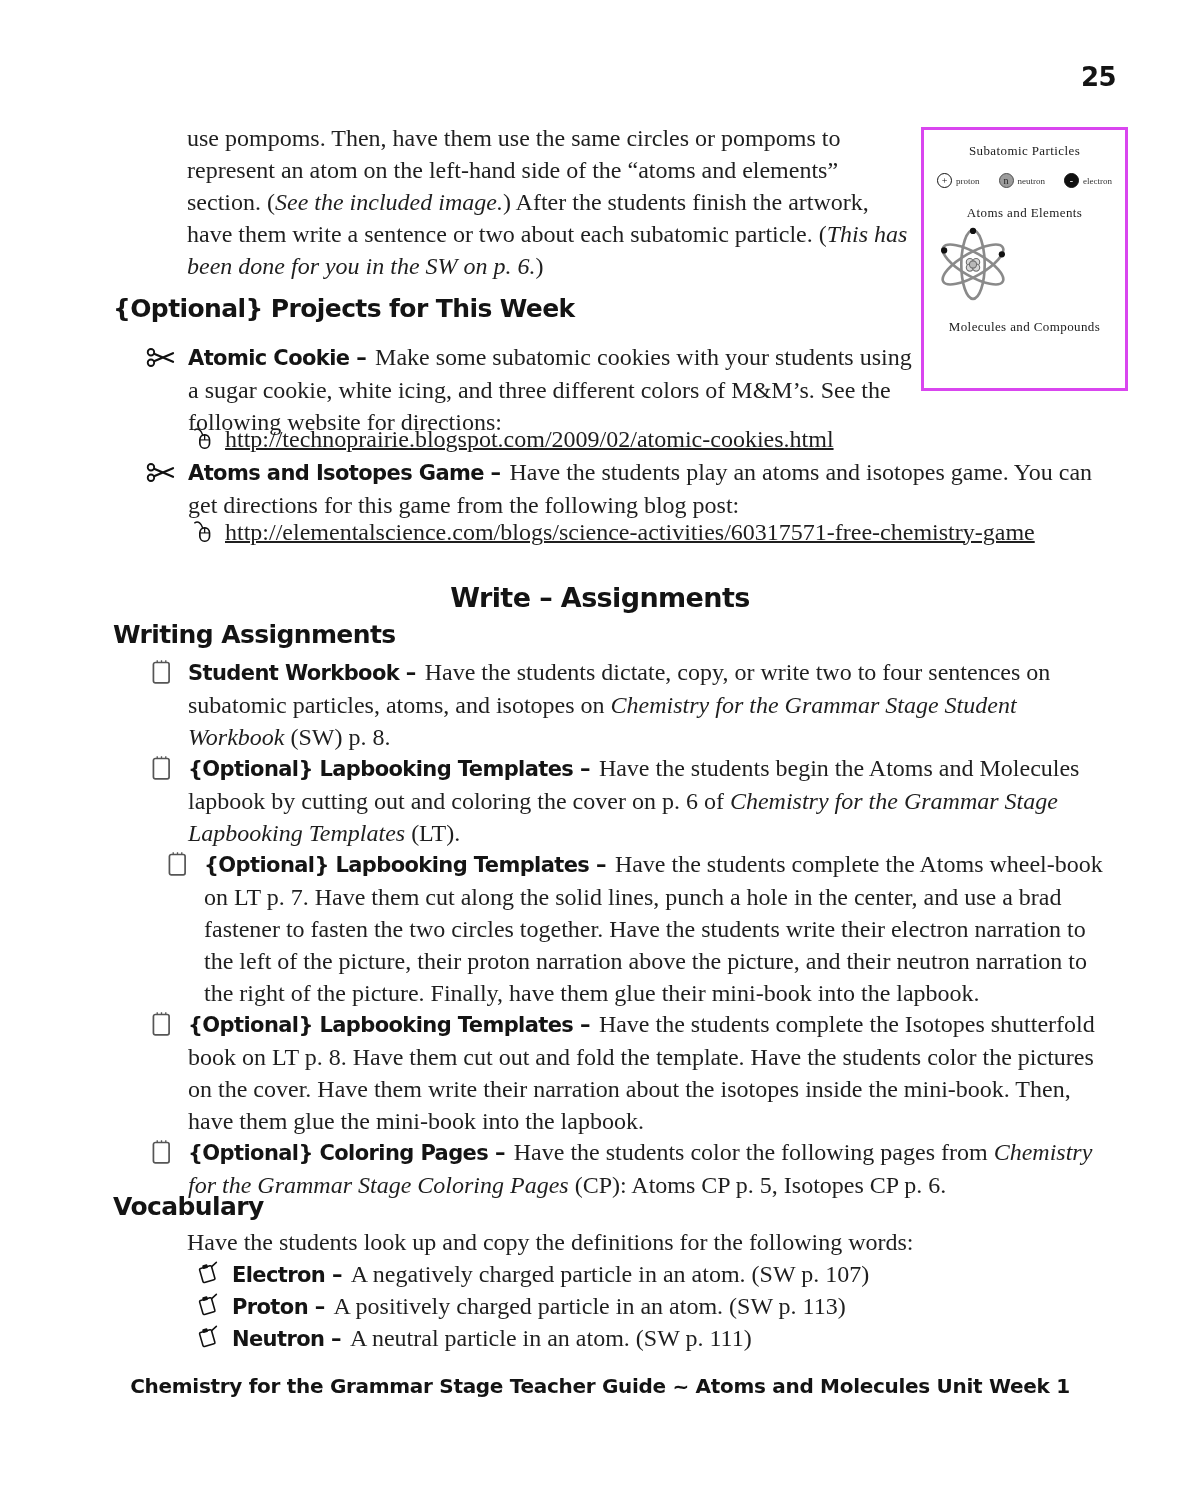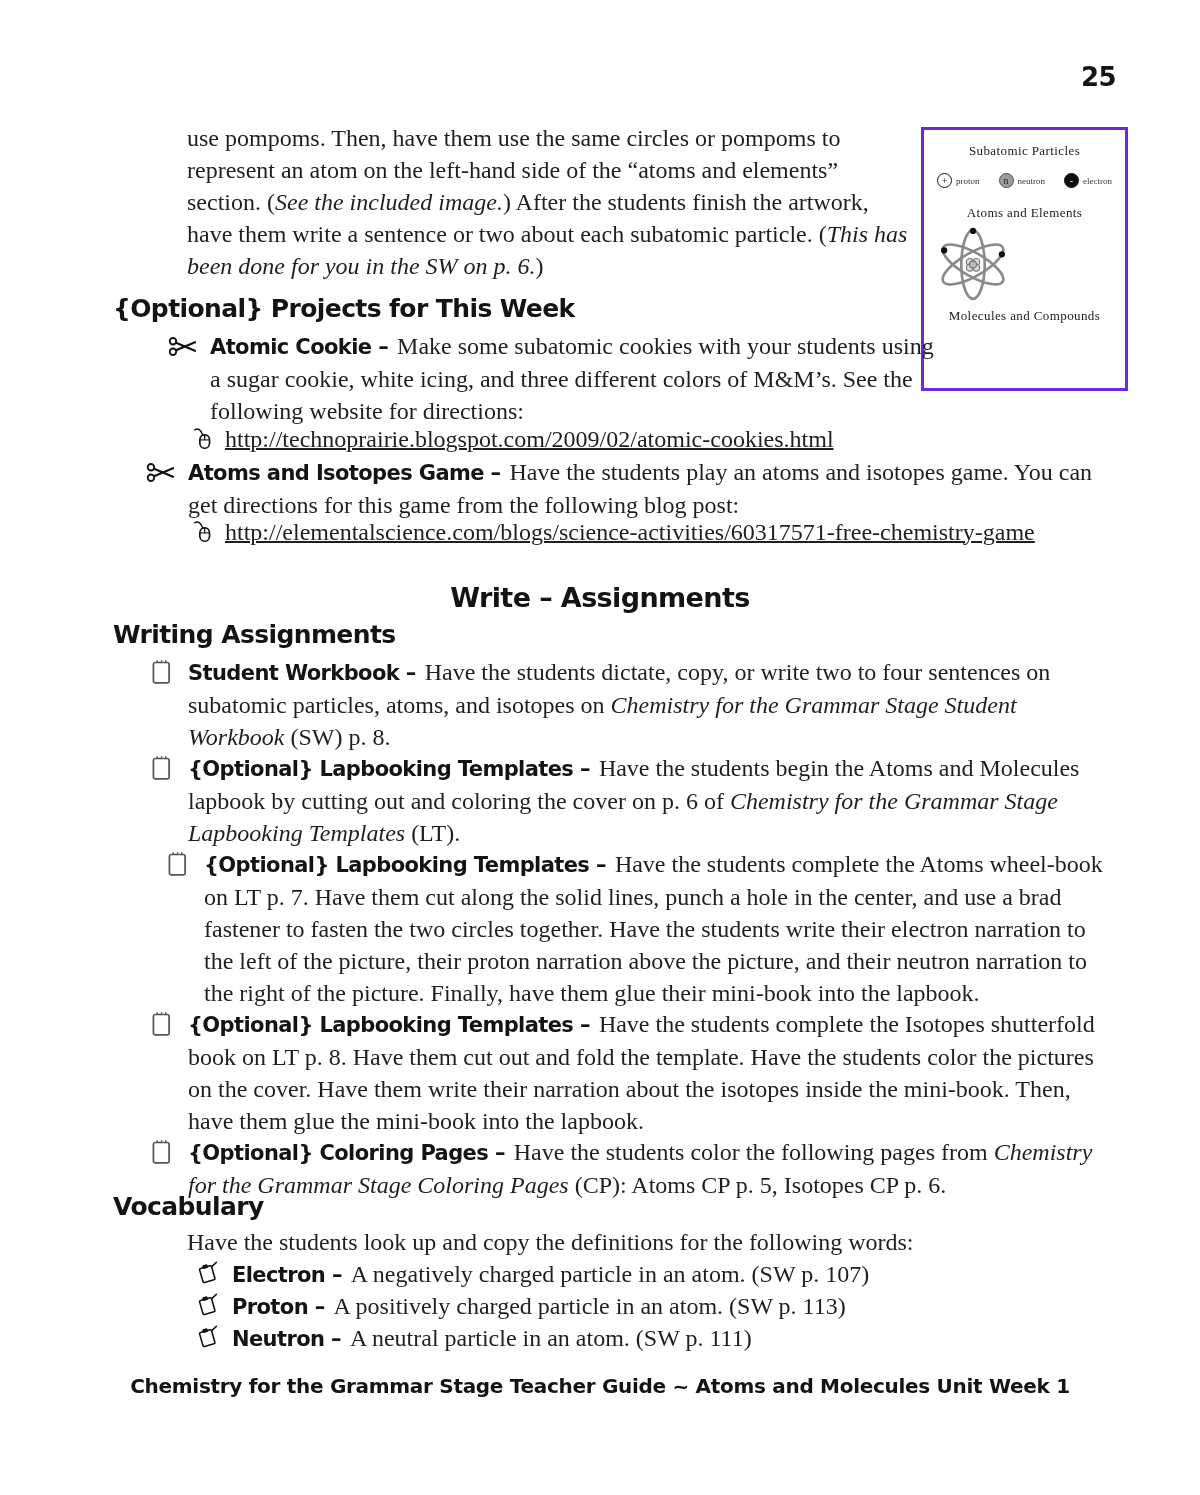--- a/index.html
+++ b/index.html
@@ -28,32 +28,32 @@
 
   .page-number { position:absolute; top:62px; right:84px; font-size:26px; }
 
   
   .intro { position:absolute; top:122px; left:187px; width:726px; }
 
   
   .figure-box {
     position:absolute; top:127px; left:921px;
     width:207px; height:264px;
-    border:3px solid #6d28d9;
+    border:3px solid #d946ef;
     background:#fff;
   }
   .fig-title {
     text-align:center;
     font-family:"Liberation Serif", serif;
     font-size:13px; color:#1a1a1a;
     letter-spacing:0.4px;
   }
   .fig-title.t1 { margin-top:13px; }
   .fig-title.t2 { margin-top:17px; }
-  .fig-title.t3 { margin-top:2px; }
+  .fig-title.t3 { margin-top:13px; }
   .particle-row {
     margin-top:14px; padding:0 13px;
     display:flex; justify-content:space-between; align-items:center;
   }
   .particle { display:flex; align-items:center; gap:4px; }
   .chip {
     width:15px; height:15px; border-radius:50%;
     display:flex; align-items:center; justify-content:center;
     font-family:"Liberation Serif", serif; font-size:10px; line-height:1;
   }
@@ -126,21 +126,21 @@
         <circle cx="50" cy="5" r="4" fill="#111"></circle>
         <circle cx="13" cy="30" r="4" fill="#111"></circle>
         <circle cx="87" cy="35" r="4" fill="#111"></circle>
       </svg>
     </div>
     <div class="fig-title t3">Molecules and Compounds</div>
   </div>
 
   <h2 class="sec-heading hand" style="top:294px;">{Optional} Projects for This Week</h2>
 
-  <div class="item serif-body" style="top:330px; left:188px; width:726px;margin-left:22px;">
+  <div class="item serif-body" style="top:341px; left:188px; width:726px;">
     <span class="bullet" style="left:-42px; top:4px;">
       <svg viewBox="0 0 32 24" width="31" height="23">
         <circle cx="5" cy="6.5" r="3.4" fill="none" stroke="#111" stroke-width="1.9"></circle>
         <circle cx="5" cy="17.5" r="3.4" fill="none" stroke="#111" stroke-width="1.9"></circle>
         <path d="M8.2 8 L28 16.5 M8.2 16 L28 7.5" fill="none" stroke="#111" stroke-width="2.3" stroke-linecap="round"></path>
       </svg>
     </span>
     <b class="lead">Atomic Cookie –</b><span>Make some subatomic cookies with your students using a sugar cookie, white icing, and three different colors of M&amp;M’s. See the following website for directions:</span>
   </div>
   <div class="link-row" style="top:424px; left:192px;">

